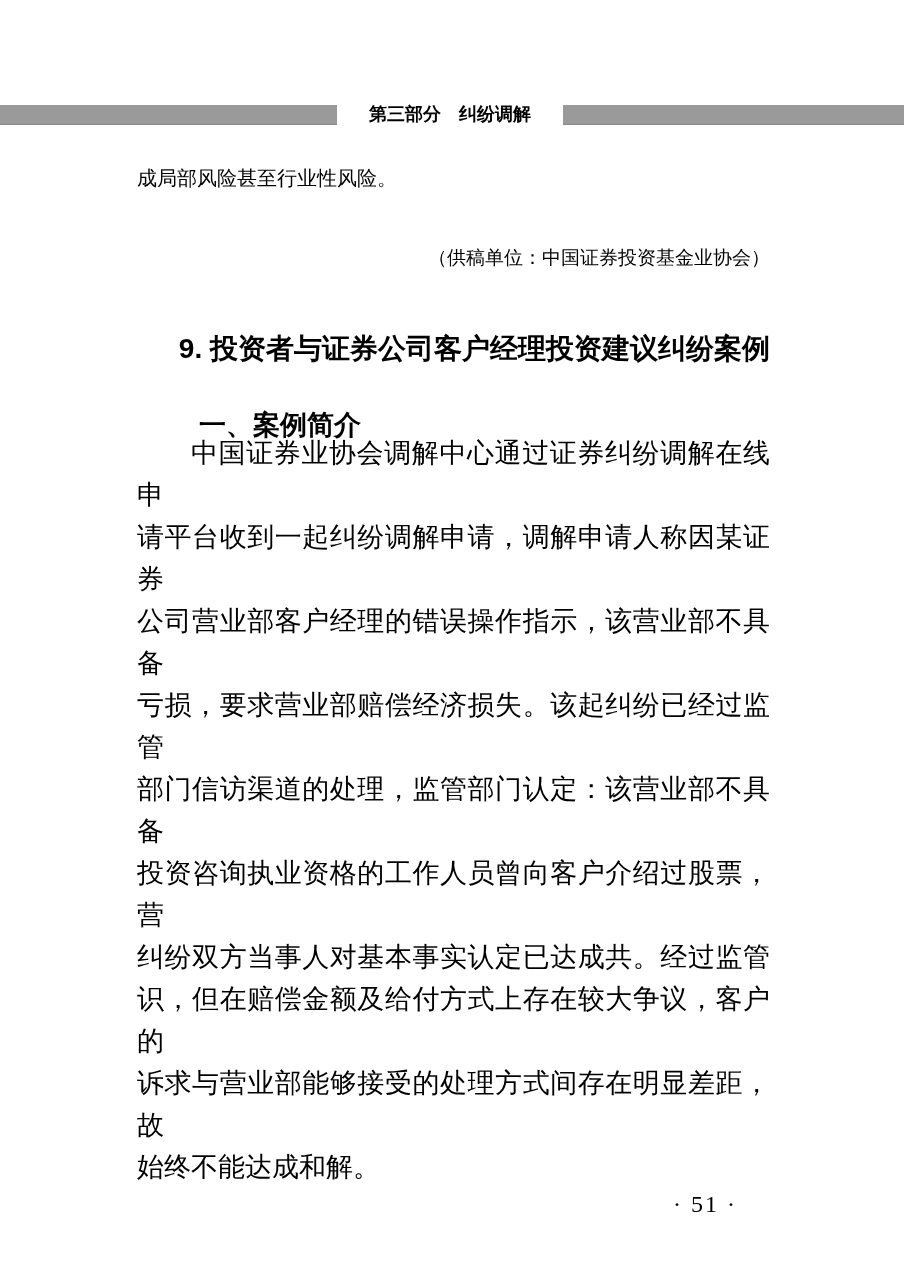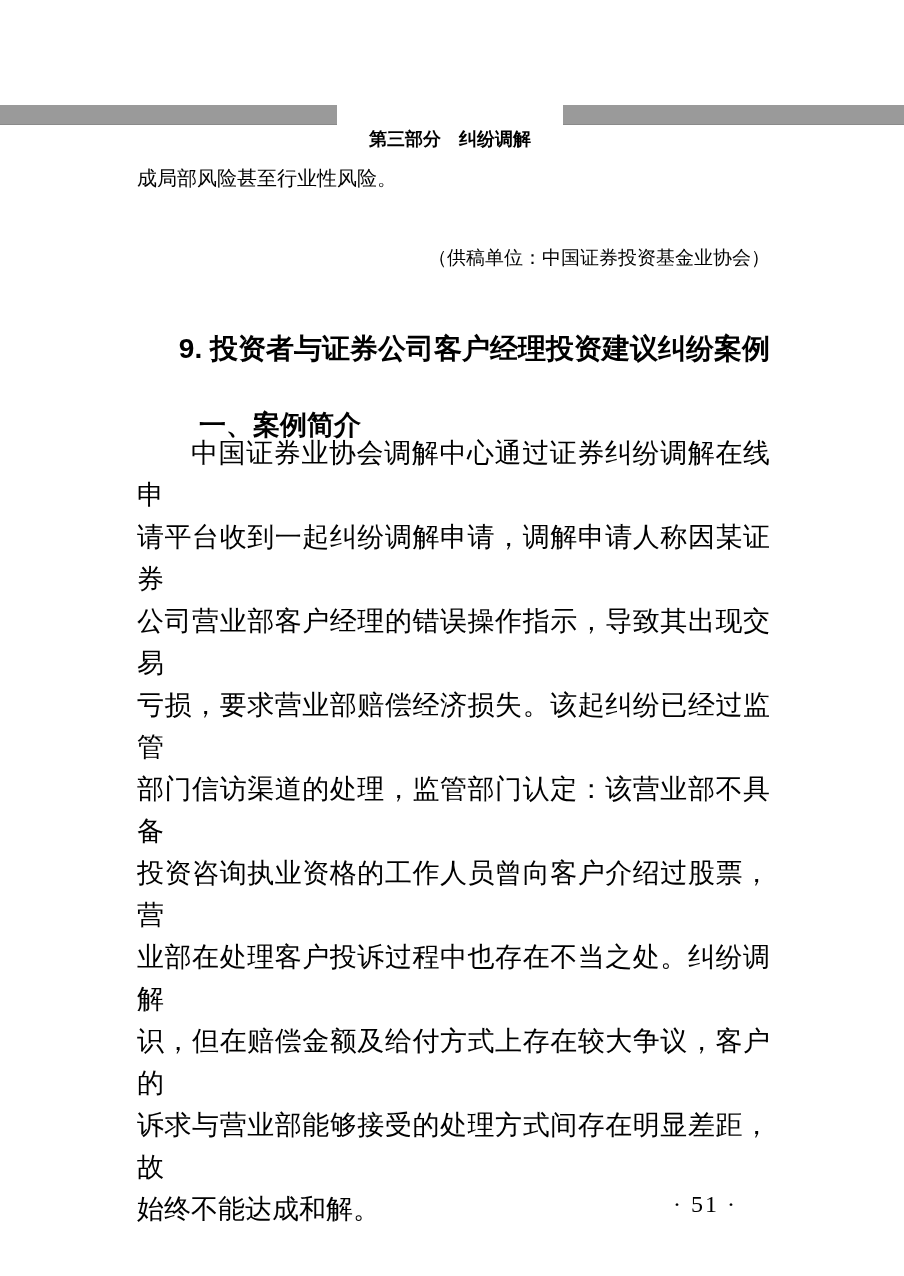--- a/index.html
+++ b/index.html
@@ -27,21 +27,20 @@
     position: absolute;
     top: 101px;
     left: 337px;
     width: 226px;
     text-align: center;
     font-family: "Liberation Sans", "DejaVu Sans", sans-serif;
     font-weight: bold;
     font-size: 18px;
     line-height: 26px;
     white-space: nowrap;
-    margin-top: 25px;
   }
 
   
   .content {
     position: absolute;
     left: 137px;
     width: 633px;
     top: 0;
   }
 
@@ -134,25 +133,25 @@
   <div class="content">
     <div class="carry-line">成局部风险甚至行业性风险。</div>
     <div class="attribution">（供稿单位：中国证券投资基金业协会）</div>
     <h1 class="case-title">9. 投资者与证券公司客户经理投资建议纠纷案例</h1>
     <h2 class="section-heading">一、案例简介</h2>
 
     <div class="paragraphs">
       <div class="paragraph">
           <div class="line first">中国证券业协会调解中心通过证券纠纷调解在线申</div>
           <div class="line">请平台收到一起纠纷调解申请，调解申请人称因某证券</div>
-          <div class="line">公司营业部客户经理的错误操作指示，导致其出现交易</div>
+          <div class="line">公司营业部客户经理的错误操作指示，该营业部不具备</div>
           <div class="line">亏损，要求营业部赔偿经济损失。该起纠纷已经过监管</div>
           <div class="line">部门信访渠道的处理，监管部门认定：该营业部不具备</div>
           <div class="line">投资咨询执业资格的工作人员曾向客户介绍过股票，营</div>
-          <div class="line">业部在处理客户投诉过程中也存在不当之处。纠纷调解</div>
+          <div class="line">纠纷双方当事人对基本事实认定已达成共。经过监管</div>
           <div class="line">识，但在赔偿金额及给付方式上存在较大争议，客户的</div>
           <div class="line">诉求与营业部能够接受的处理方式间存在明显差距，故</div>
           <div class="line para-end">始终不能达成和解。</div>
         </div>
 
     </div>
   </div>
 
   <div class="page-number">· 51 ·</div>
 

